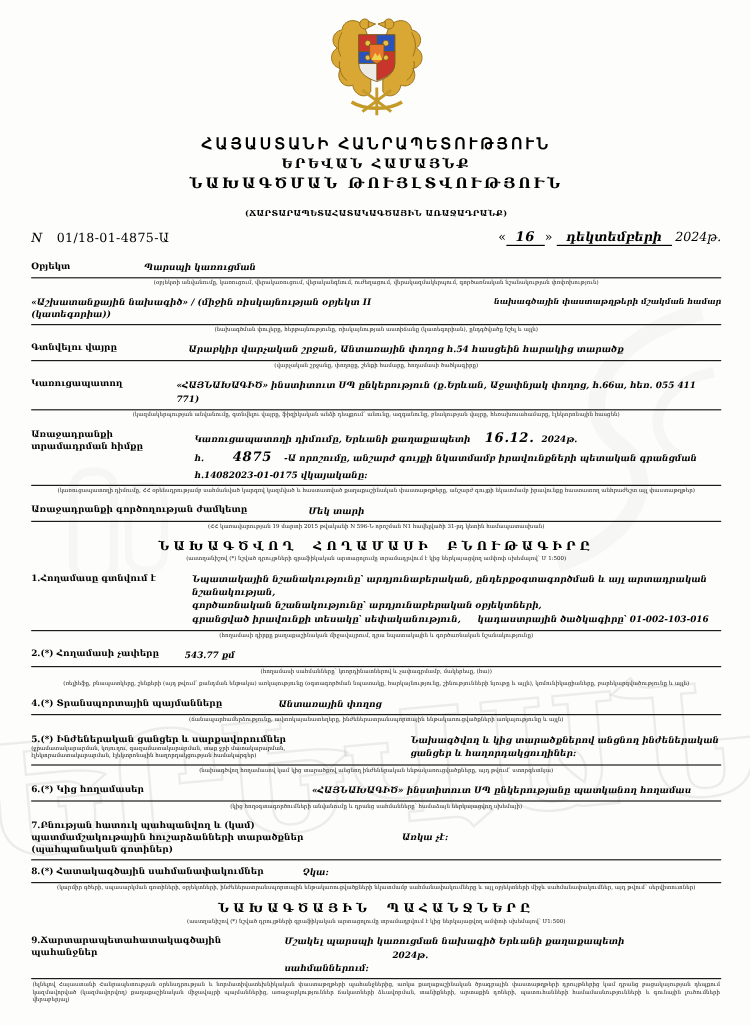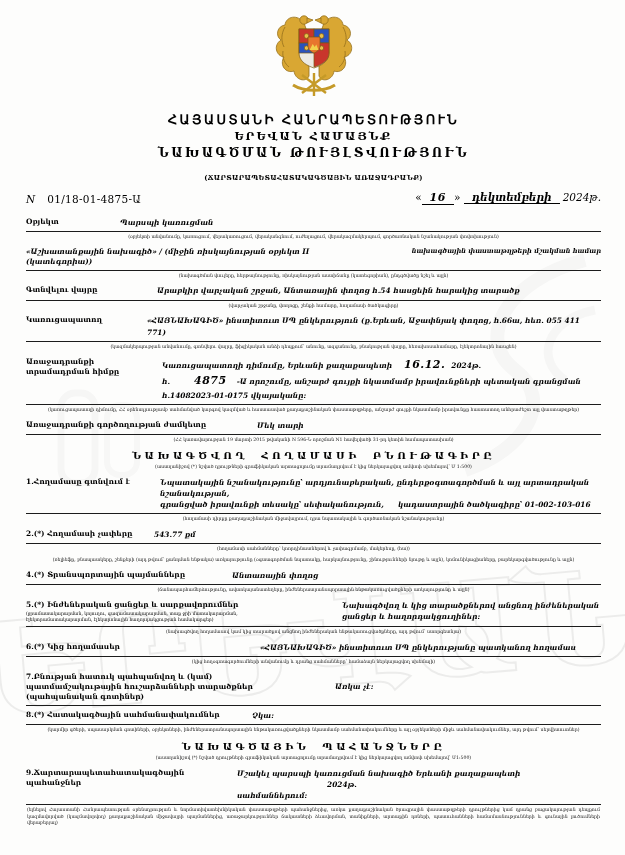--- a/index.html
+++ b/index.html
@@ -160,20 +160,21 @@
           </div>
           <div class="fnote">(ՀՀ կառավարության 19 մարտի 2015 թվականի N 596-Ն որոշման N1 հավելվածի 31-րդ կետին համապատասխան)</div>
         </div>
         <div class="fsection">ՆԱԽԱԳԾՎՈՂ ՀՈՂԱՄԱՍԻ ԲՆՈՒԹԱԳԻՐԸ</div>
         <div class="fnote">(աստղանիշով (*) նշված դրույթների գրաֆիկական արտացոլումը տրամադրվում է կից ներկայացվող ամփոփ սխեմայով՝ Մ 1:500)</div>
         <div class="frow">
           <div class="fline" style="--lw: 128px;">
             <div class="flabel"><span>1.Հողամասը գտնվում է</span></div>
             <div class="fvalue">
               <span class="vline"><span>Նպատակային նշանակությունը՝ արդյունաբերական, ընդերքօգտագործման և այլ արտադրական նշանակության,</span></span>
+              <span class="vline"><span>գործառնական նշանակությունը՝ արդյունաբերական օբյեկտների,</span></span>
               <span class="vline"><span>գրանցված իրավունքի տեսակը՝ սեփականություն,</span><span class="spacer" style="width: 14px;"></span><span>կադաստրային ծածկագիրը՝ 01-002-103-016</span></span>
             </div>
           </div>
           <div class="fnote">(հողամասի դիրքը քաղաքաշինական միջավայրում, դրա նպատակային և գործառնական նշանակությունը)</div>
         </div>
         <div class="frow">
           <div class="fline" style="--lw: 122px;">
             <div class="flabel"><span>2.(*) Հողամասի չափերը</span></div>
             <div class="fvalue">543.77 քմ</div>
           </div>

